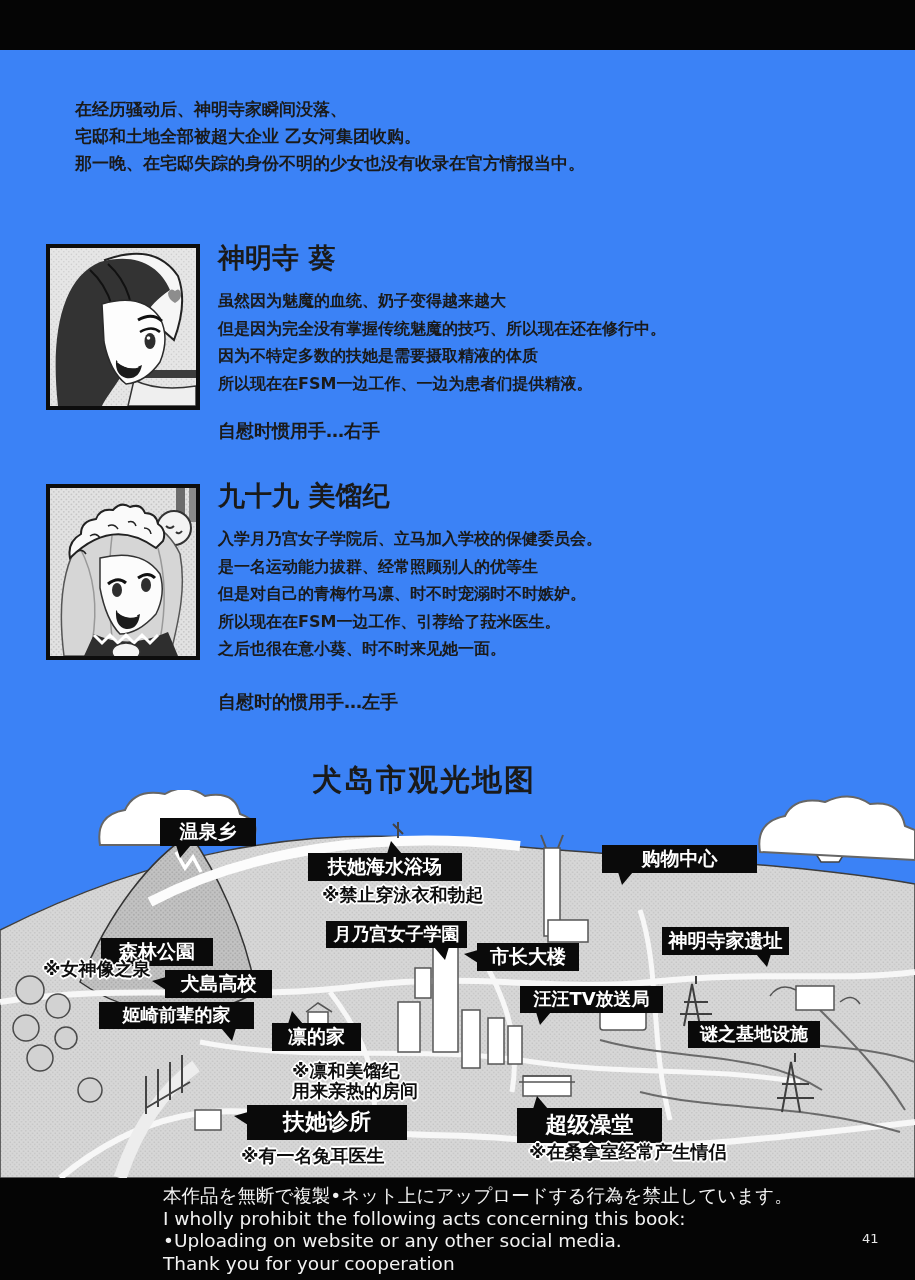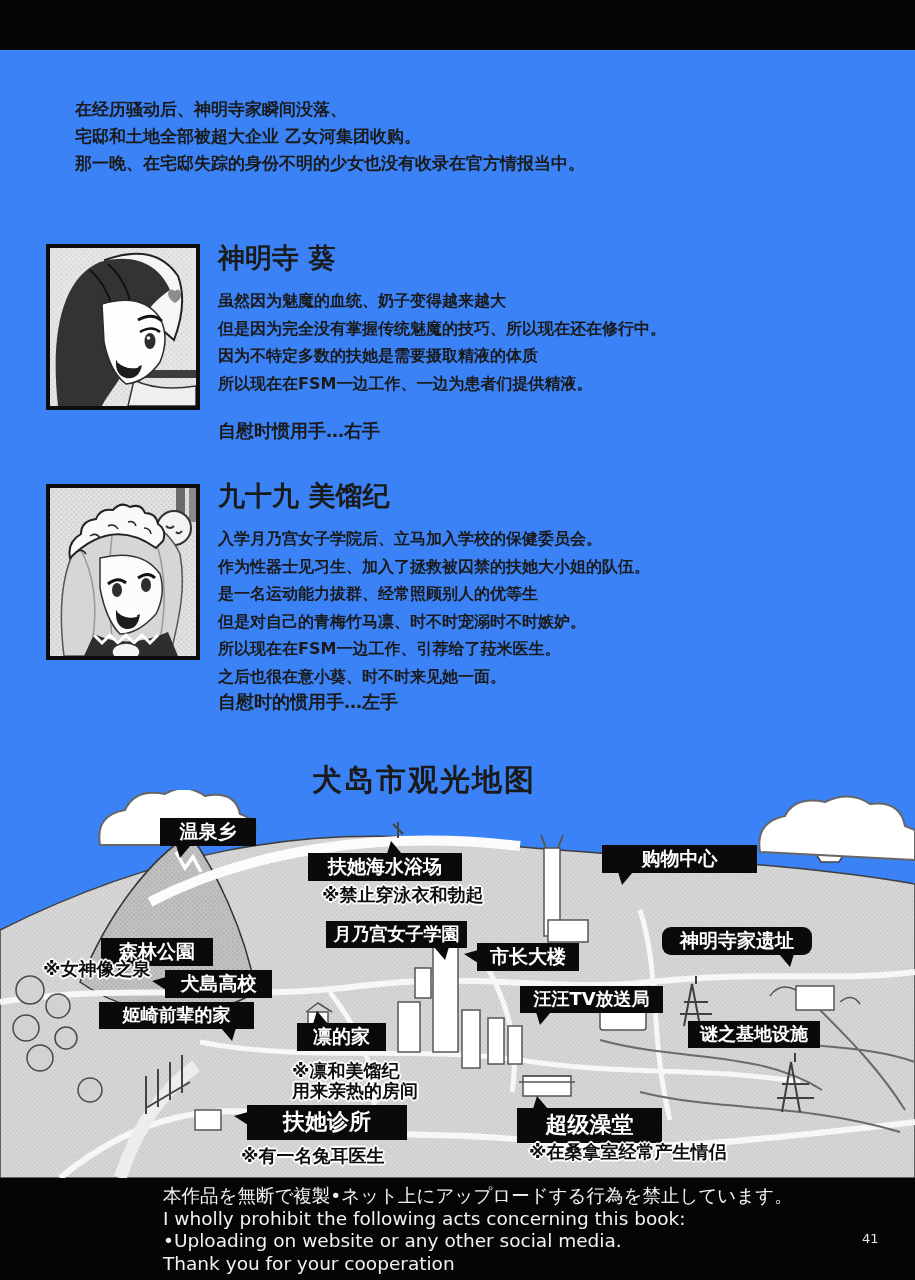--- a/index.html
+++ b/index.html
@@ -116,21 +116,20 @@
       <path d="M66,122 q10,12 24,4 q-2,16 -14,15 q-11,-2 -10,-19 Z" fill="#1c1c1c"></path>
       <path d="M68,123 q9,8 19,4" stroke="#fff" stroke-width="3" fill="none"></path>
       <path d="M34,168 L44,146 Q78,162 118,144 L128,168 Z" fill="#2e2e2e"></path>
       <path d="M44,147 l8,8 l8,-8 l8,8 l8,-8 l8,8 l8,-8 l8,8 l8,-8" stroke="#fff" stroke-width="3" fill="none"></path>
       <ellipse cx="76" cy="164" rx="14" ry="9" fill="#f4f4f4" stroke="#333" stroke-width="1.5"></ellipse>
     </svg>
   </div>
   <div class="char-name" style="top:478px;">九十九 美馏纪</div>
   <div class="char-desc" style="top:525px;">
     <div>入学月乃宫女子学院后、立马加入学校的保健委员会。</div>
-    <div>作为性器士见习生、加入了拯救被囚禁的扶她大小姐的队伍。</div>
     <div>是一名运动能力拔群、经常照顾别人的优等生</div>
     <div>但是对自己的青梅竹马凛、时不时宠溺时不时嫉妒。</div>
     <div>所以现在在FSM一边工作、引荐给了菈米医生。</div>
     <div>之后也很在意小葵、时不时来见她一面。</div>
   </div>
   <div class="hand-note" style="top:690px;">自慰时的惯用手…左手</div>
 
   <div class="map-title">犬岛市观光地图</div>
 
   <div class="map-wrap">
@@ -210,22 +209,22 @@
     
     <div class="map-label t-bl" style="left:160px;top:28px;width:96px;">温泉乡</div>
     <div class="map-label t-tr" style="left:308px;top:63px;width:154px;">扶她海水浴场</div>
     <div class="map-label t-bl" style="left:602px;top:55px;width:155px;">购物中心</div>
     <div class="map-label t-bl" style="left:101px;top:148px;width:112px;">森林公園</div>
     <div class="map-label sm t-br" style="left:326px;top:131px;width:141px;">月乃宫女子学園</div>
     <div class="map-label t-l" style="left:165px;top:180px;width:107px;">犬島高校</div>
     <div class="map-label sm t-br" style="left:99px;top:212px;width:155px;">姬崎前辈的家</div>
     <div class="map-label t-l" style="left:477px;top:153px;width:102px;">市长大楼</div>
     <div class="map-label sm t-bl" style="left:520px;top:196px;width:143px;">汪汪TV放送局</div>
-    <div class="map-label t-br" style="left:662px;top:137px;width:150px;border-radius:9px;">神明寺家遗址</div>
-    <div class="map-label t-tl" style="left:297px;top:233px;width:89px;">凛的家</div>
+    <div class="map-label t-br" style="left:662px;top:137px;width:127px;">神明寺家遗址</div>
+    <div class="map-label t-tl" style="left:272px;top:233px;width:89px;">凛的家</div>
     <div class="map-label sm" style="left:688px;top:231px;width:132px;">谜之基地设施</div>
     <div class="map-label lg t-l" style="left:247px;top:315px;width:160px;">扶她诊所</div>
     <div class="map-label lg t-tl" style="left:517px;top:318px;width:145px;">超级澡堂</div>
 
     
     <div class="map-note" style="left:322px;top:95px;">※禁止穿泳衣和勃起</div>
     <div class="map-note" style="left:43px;top:169px;">※女神像之泉</div>
     <div class="map-note" style="left:292px;top:271px;">
       <div>※凛和美馏纪</div>
       <div>用来亲热的房间</div>

